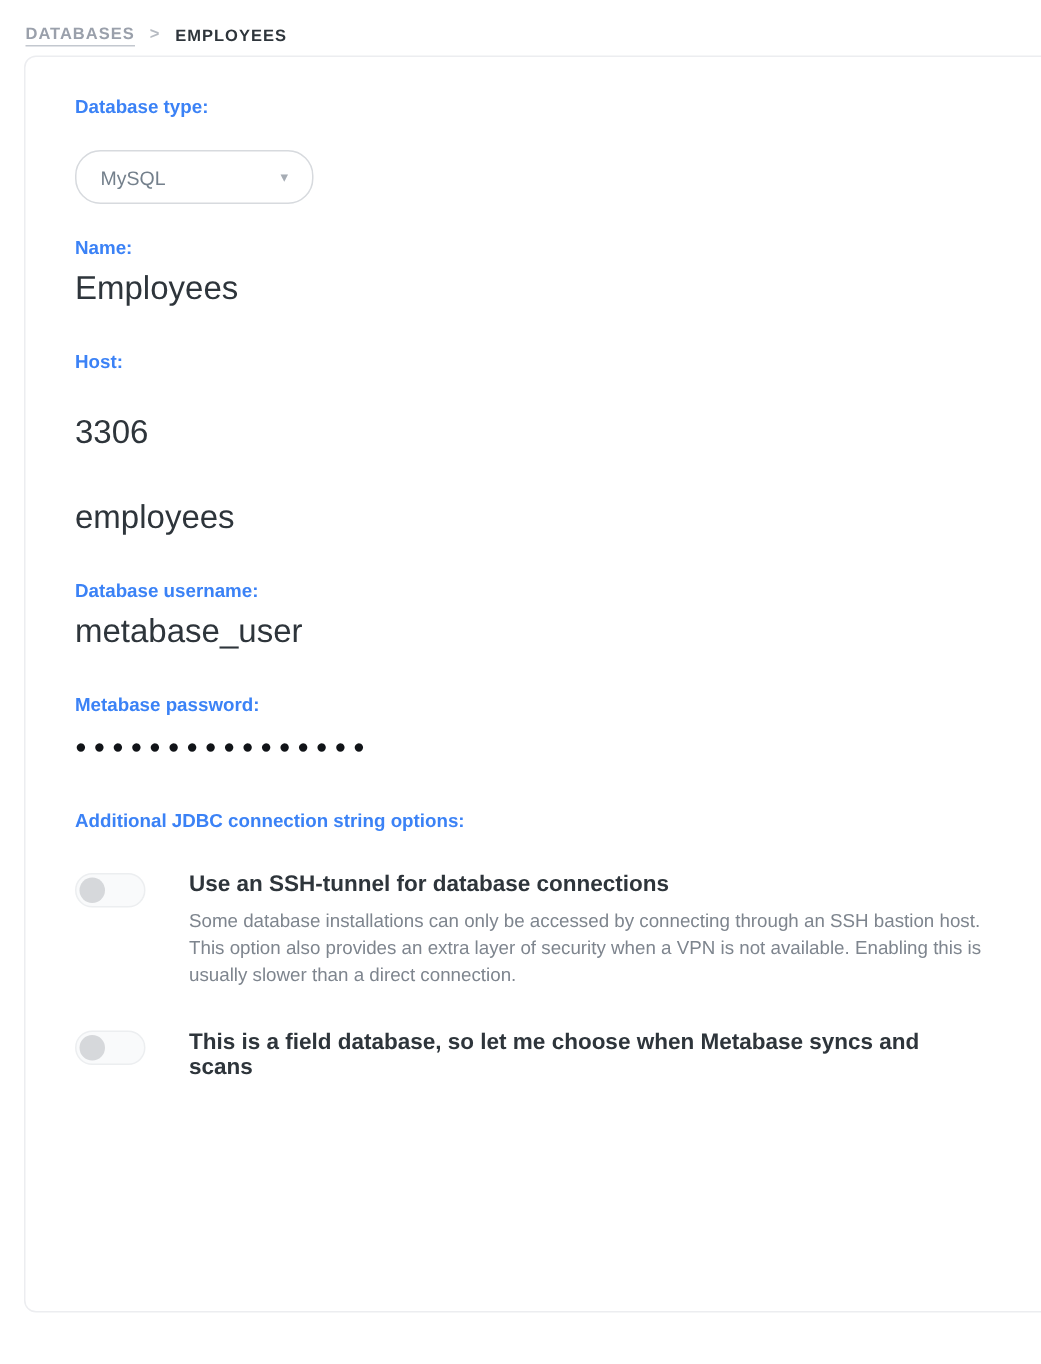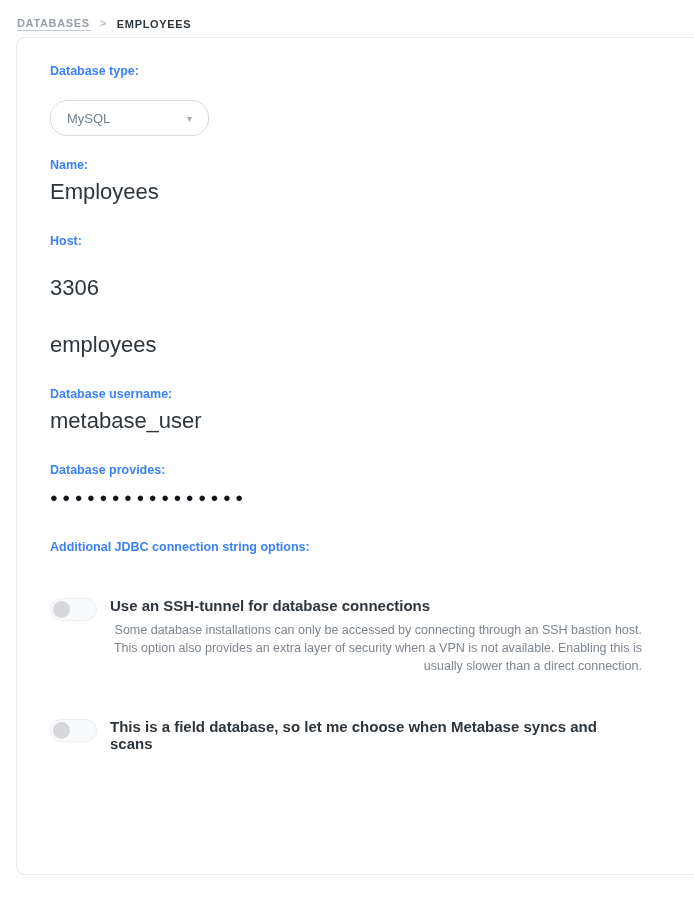--- a/index.html
+++ b/index.html
@@ -82,21 +82,22 @@
     display: flex; align-items: center; justify-content: space-between;
     padding: 0 16px;
     cursor: pointer;
   }
   .select-value { font-size: 13px; color: #74808c; }
   .select-caret { font-size: 10px; color: #a6acb4; }
 
   
   .toggle-row {
     display: flex; align-items: flex-start;
-    margin-top: 43px;
+    margin-top: 27px;
+    gap: 16px;
   }
   .toggle {
     flex: 0 0 auto;
     width: 47px; height: 23px;
     border: 1px solid #eceef0;
     border-radius: 12px;
     background: #f9fafb;
     position: relative;
     cursor: pointer;
     margin-top: 1px;
@@ -109,21 +110,20 @@
     background: #d6d8db;
   }
   .toggle-text { margin-left: 13px; width: 532px; }
   .toggle-title {
     font-size: 15px; font-weight: 700; color: #2e353b;
     margin-bottom: 7px;
   }
   .toggle-desc {
     font-size: 12.5px; color: #7e858e;
     line-height: 1.45;
-    text-align: right;
   }
 </style>
 </head>
 <body>
 
 <div class="breadcrumb">
   <a class="crumb-link">DATABASES</a>
   <span class="crumb-sep">&gt;</span>
   <span class="crumb-current">EMPLOYEES</span>
 </div>
@@ -154,21 +154,21 @@
   <div class="field">
     <input class="field-input" type="text" value="employees" style="">
   </div>
 
   <div class="field">
     <label class="field-label">Database username:</label>
     <input class="field-input" type="text" value="metabase_user" style="">
   </div>
 
   <div class="field">
-    <label class="field-label">Database provides:</label>
+    <label class="field-label">Metabase password:</label>
     <input class="field-input password-input" type="text" value="●●●●●●●●●●●●●●●●" style="">
   </div>
 
   <div class="field" style="margin-bottom:0;">
     <label class="field-label">Additional JDBC connection string options:</label>
   </div>
 
   <div class="toggle-row">
     <div class="toggle">
       <div class="toggle-knob"></div>

